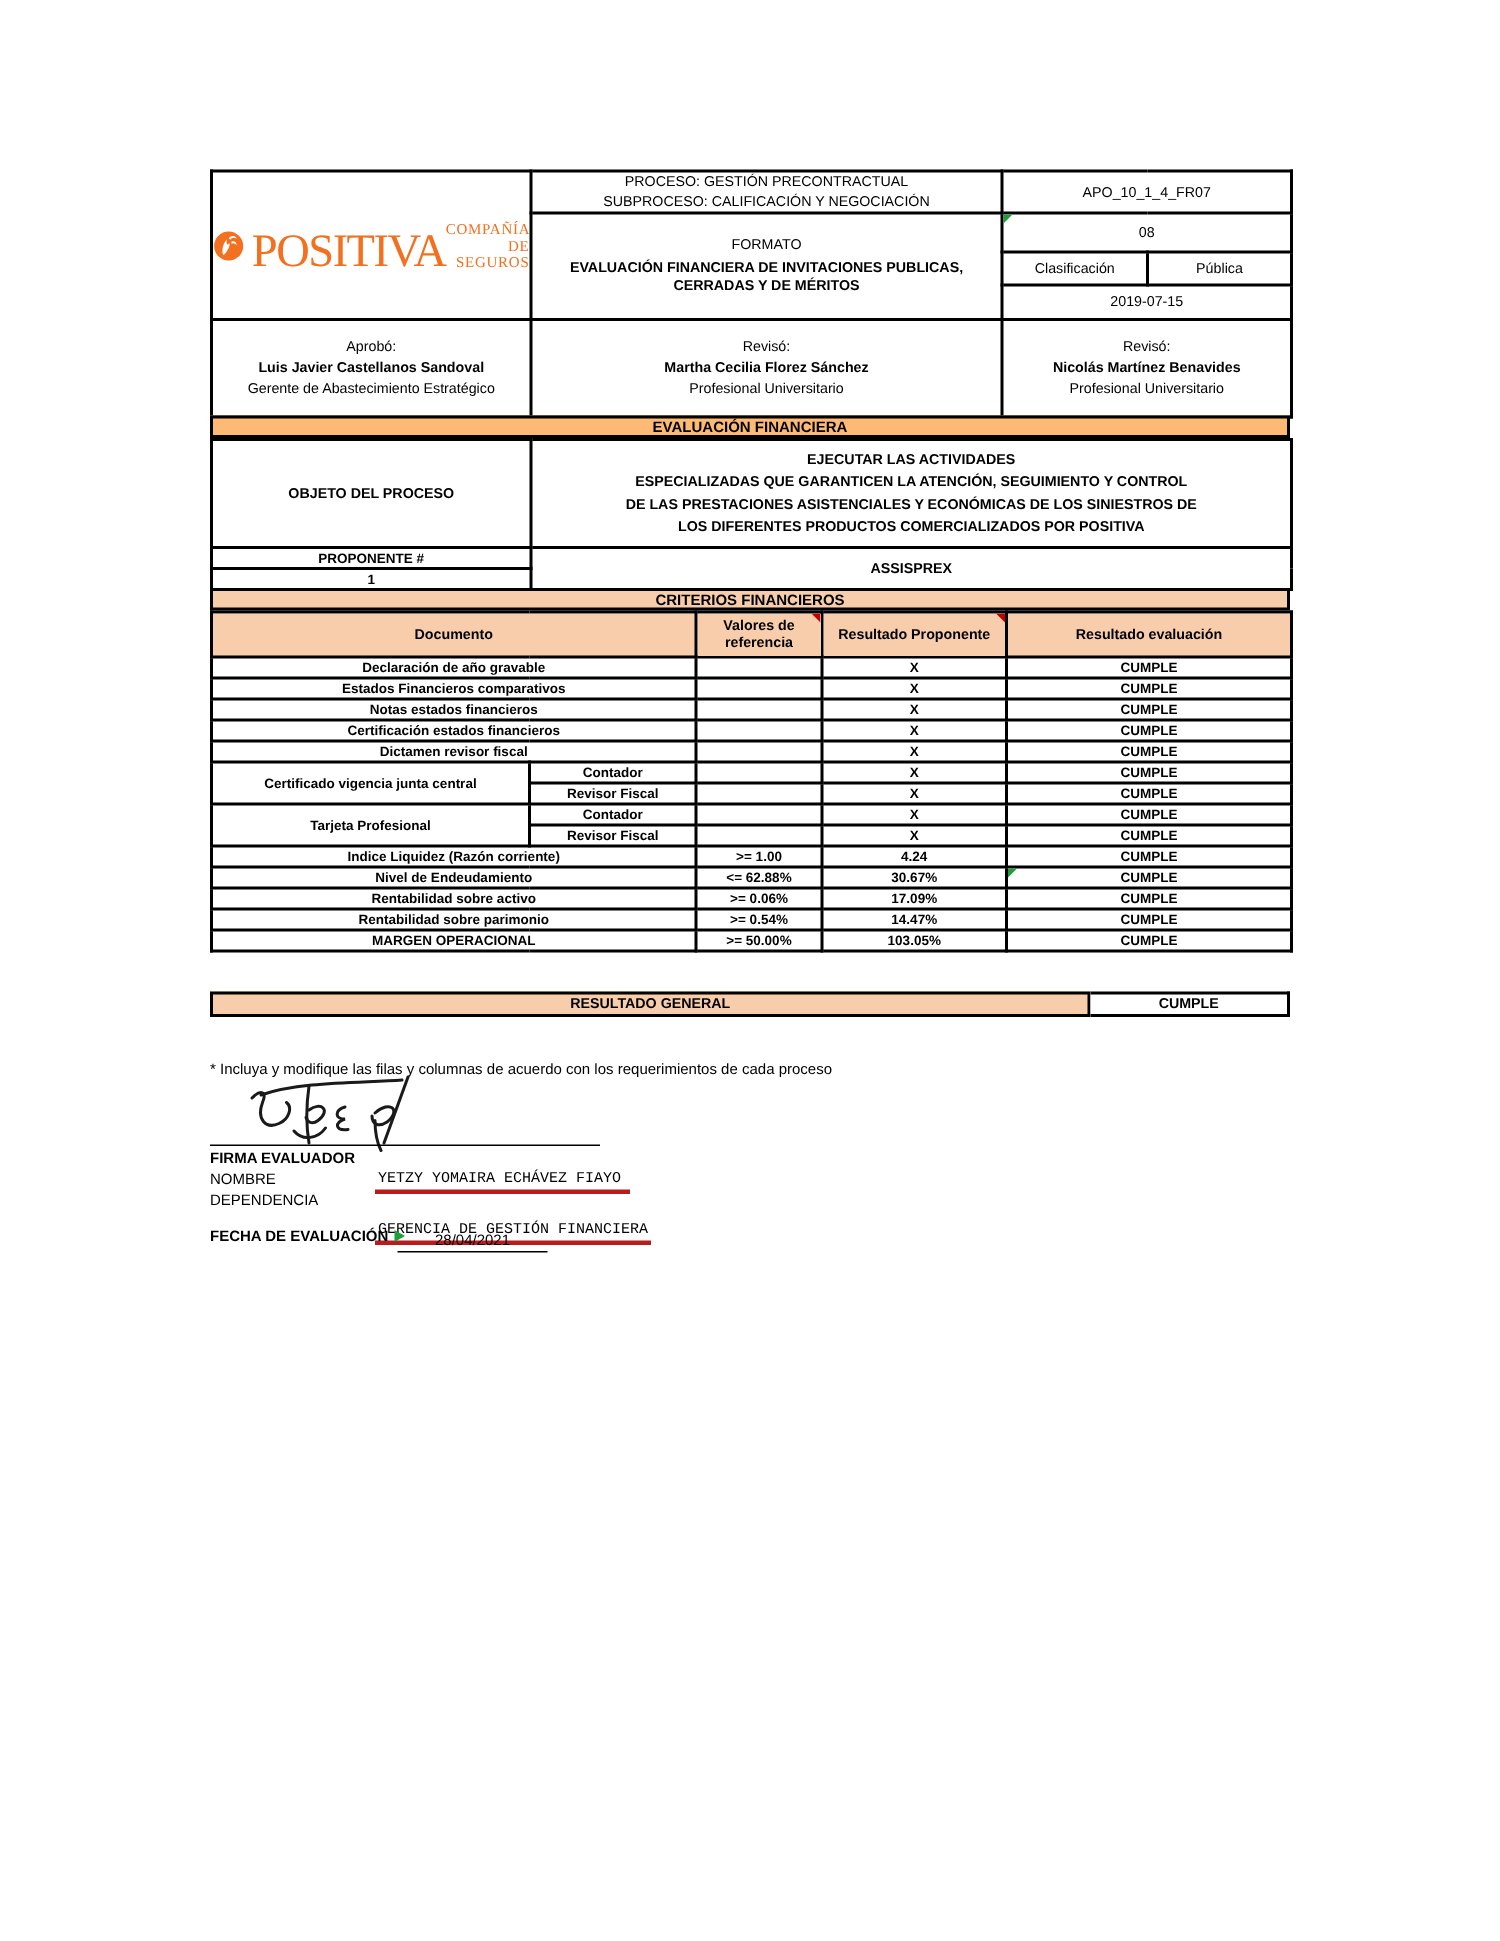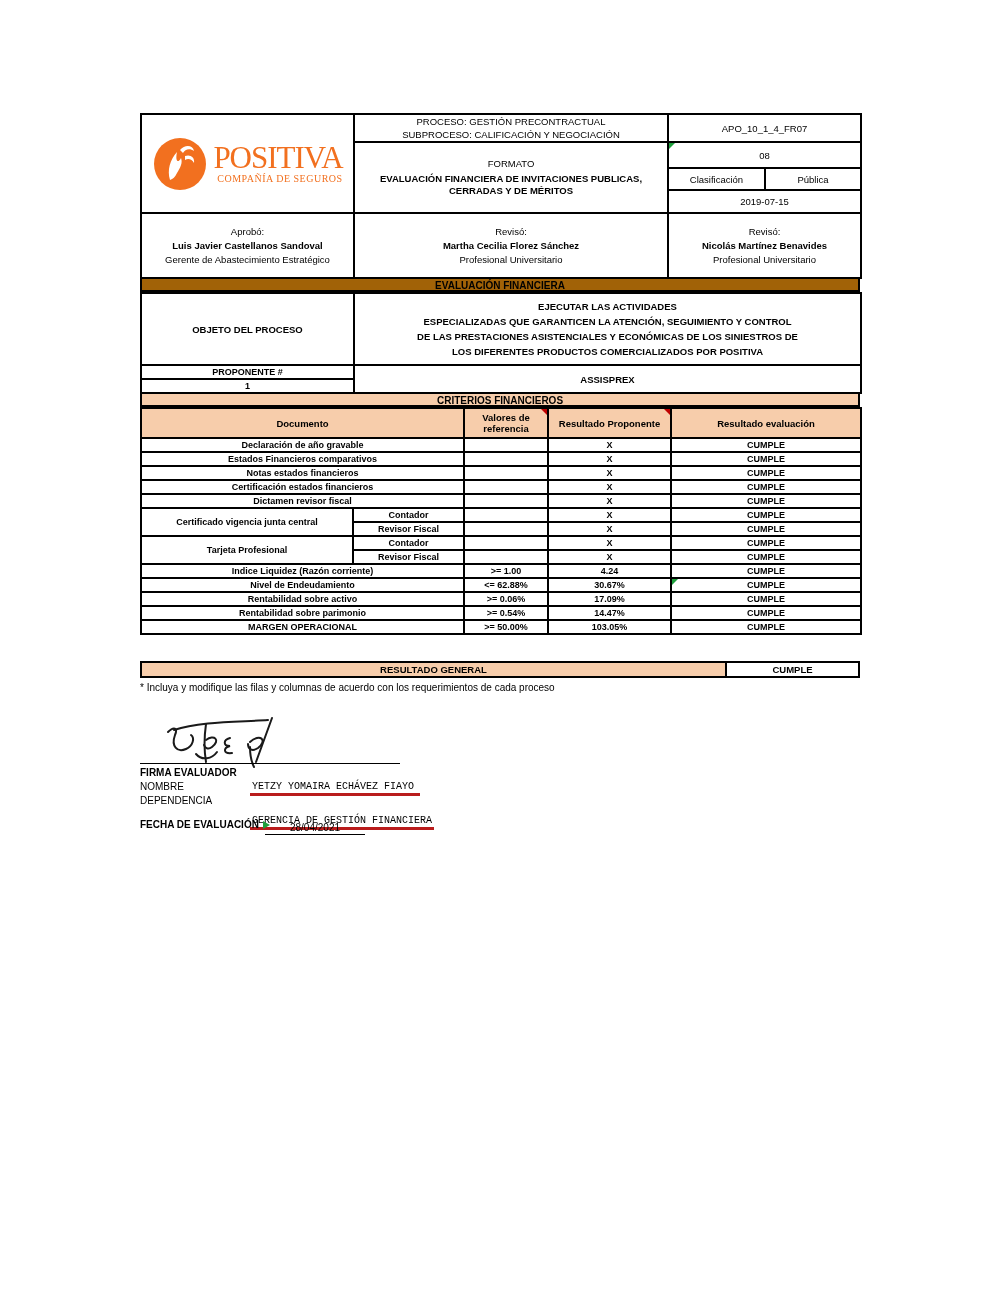--- a/index.html
+++ b/index.html
@@ -9,33 +9,33 @@
   table { border-collapse:collapse; table-layout:fixed; width:720px; }
   td, th { border:2px solid #000; padding:0; vertical-align:middle; text-align:center; overflow:hidden; }
 
   
   .t-header td { font-size:9.5px; }
   .cell-procsub { line-height:13px; }
   .cell-formato .fl { font-size:9.5px; margin-bottom:4px; }
   .cell-formato .ft { font-size:9.5px; font-weight:bold; line-height:12px; padding:0 8px; }
   .logo-cell { }
   .logo-wrap { display:flex; align-items:center; justify-content:center; gap:5px; }
-  .logo-text { display:flex; flex-direction:column; align-items:flex-end; }
+  .logo-text { display:flex; flex-direction:row; align-items:flex-end; }
   .logo-name { font-family:"Liberation Serif",serif; font-size:31px; line-height:28px; letter-spacing:-1px; }
   .logo-tag { font-family:"Liberation Serif",serif; font-size:10px; letter-spacing:0.5px; margin-top:1px;text-align:right; }
   .rel { position:relative; }
   .corner-red { position:absolute; top:0; right:0; width:0; height:0; border-left:6px solid transparent; border-top:6px solid #C00000; }
   .corner-green { position:absolute; top:0; left:0; width:0; height:0; border-right:6px solid transparent; border-top:6px solid #1E9F3C; }
 
   
   .t-appr td { font-size:9.5px; line-height:14px; height:65px; }
   .t-appr .nm { font-weight:bold; }
 
   
-  .banner { height:15px; line-height:13px; border:2px solid #000; font-weight:bold; font-size:10px; text-align:center; background:#a16207; }
+  .banner { height:15px; line-height:13px; border:2px solid #000; font-weight:bold; font-size:10px; text-align:center; background:#fdba74; }
   .banner.peach { background:#F7CDAB; }
 
   
   .t-obj td { font-size:9.5px; font-weight:bold; }
   .obj-text { white-space:pre-line; line-height:15px; }
 
   
   .t-crit th { background:#F7CDAB; font-size:9.5px; font-weight:bold; height:30px; line-height:11px; }
   .t-crit td { font-size:9px; font-weight:bold; height:14px; line-height:11px; }
 
@@ -282,21 +282,21 @@
       </tr>
     </tbody>
       </table>
   </div>
 
   <div class="blk res-row" style="top:548px;">
     <div class="res-label">RESULTADO GENERAL</div>
     <div class="res-value">CUMPLE</div>
   </div>
 
-  <div class="blk footnote" style="top:569px;">* Incluya y modifique las filas y columnas de acuerdo con los requerimientos de cada proceso</div>
+  <div class="blk footnote" style="top:595px;">* Incluya y modifique las filas y columnas de acuerdo con los requerimientos de cada proceso</div>
 
   <div class="blk" style="top:603px; left:20px; width:170px; height:52px;">
     <svg width="170" height="52" viewBox="0 0 170 52">
       <g fill="none" stroke="#1a1a1a" stroke-width="2" stroke-linecap="round">
         <path d="M14,14 C40,5 80,6 108,4"></path>
         <path d="M8,16 C14,10 18,12 15,19 C11,30 17,37 26,33 C33,30 35,22 31,19"></path>
         <path d="M46,8 C44,22 44,34 46,46"></path>
         <path d="M46,24 C54,18 61,24 52,31 C48,34 45,32 44,29"></path>
         <path d="M36,38 C42,45 52,43 57,36"></path>
         <path d="M70,22 C63,24 63,30 70,30 C63,32 63,38 72,37"></path>

